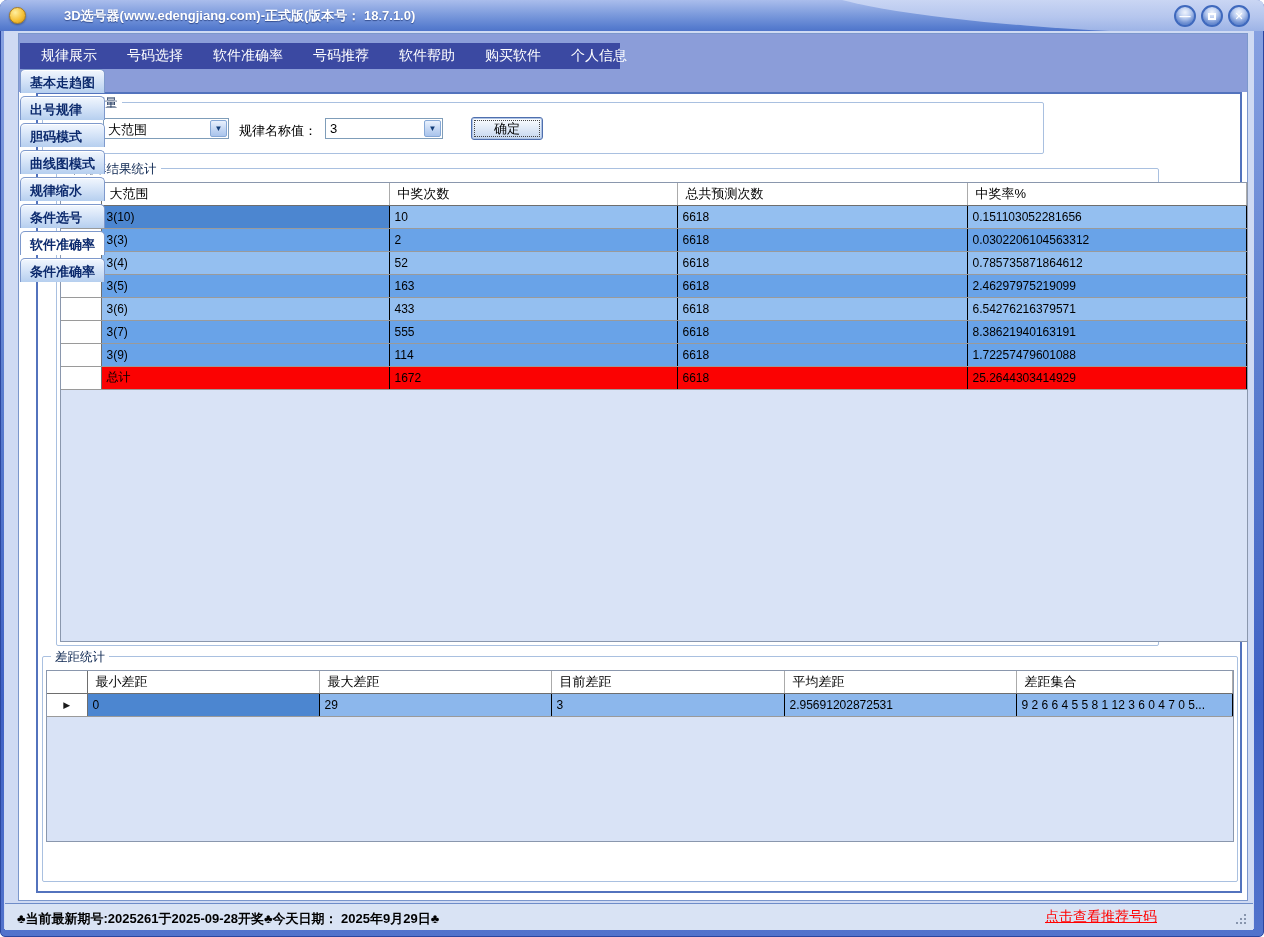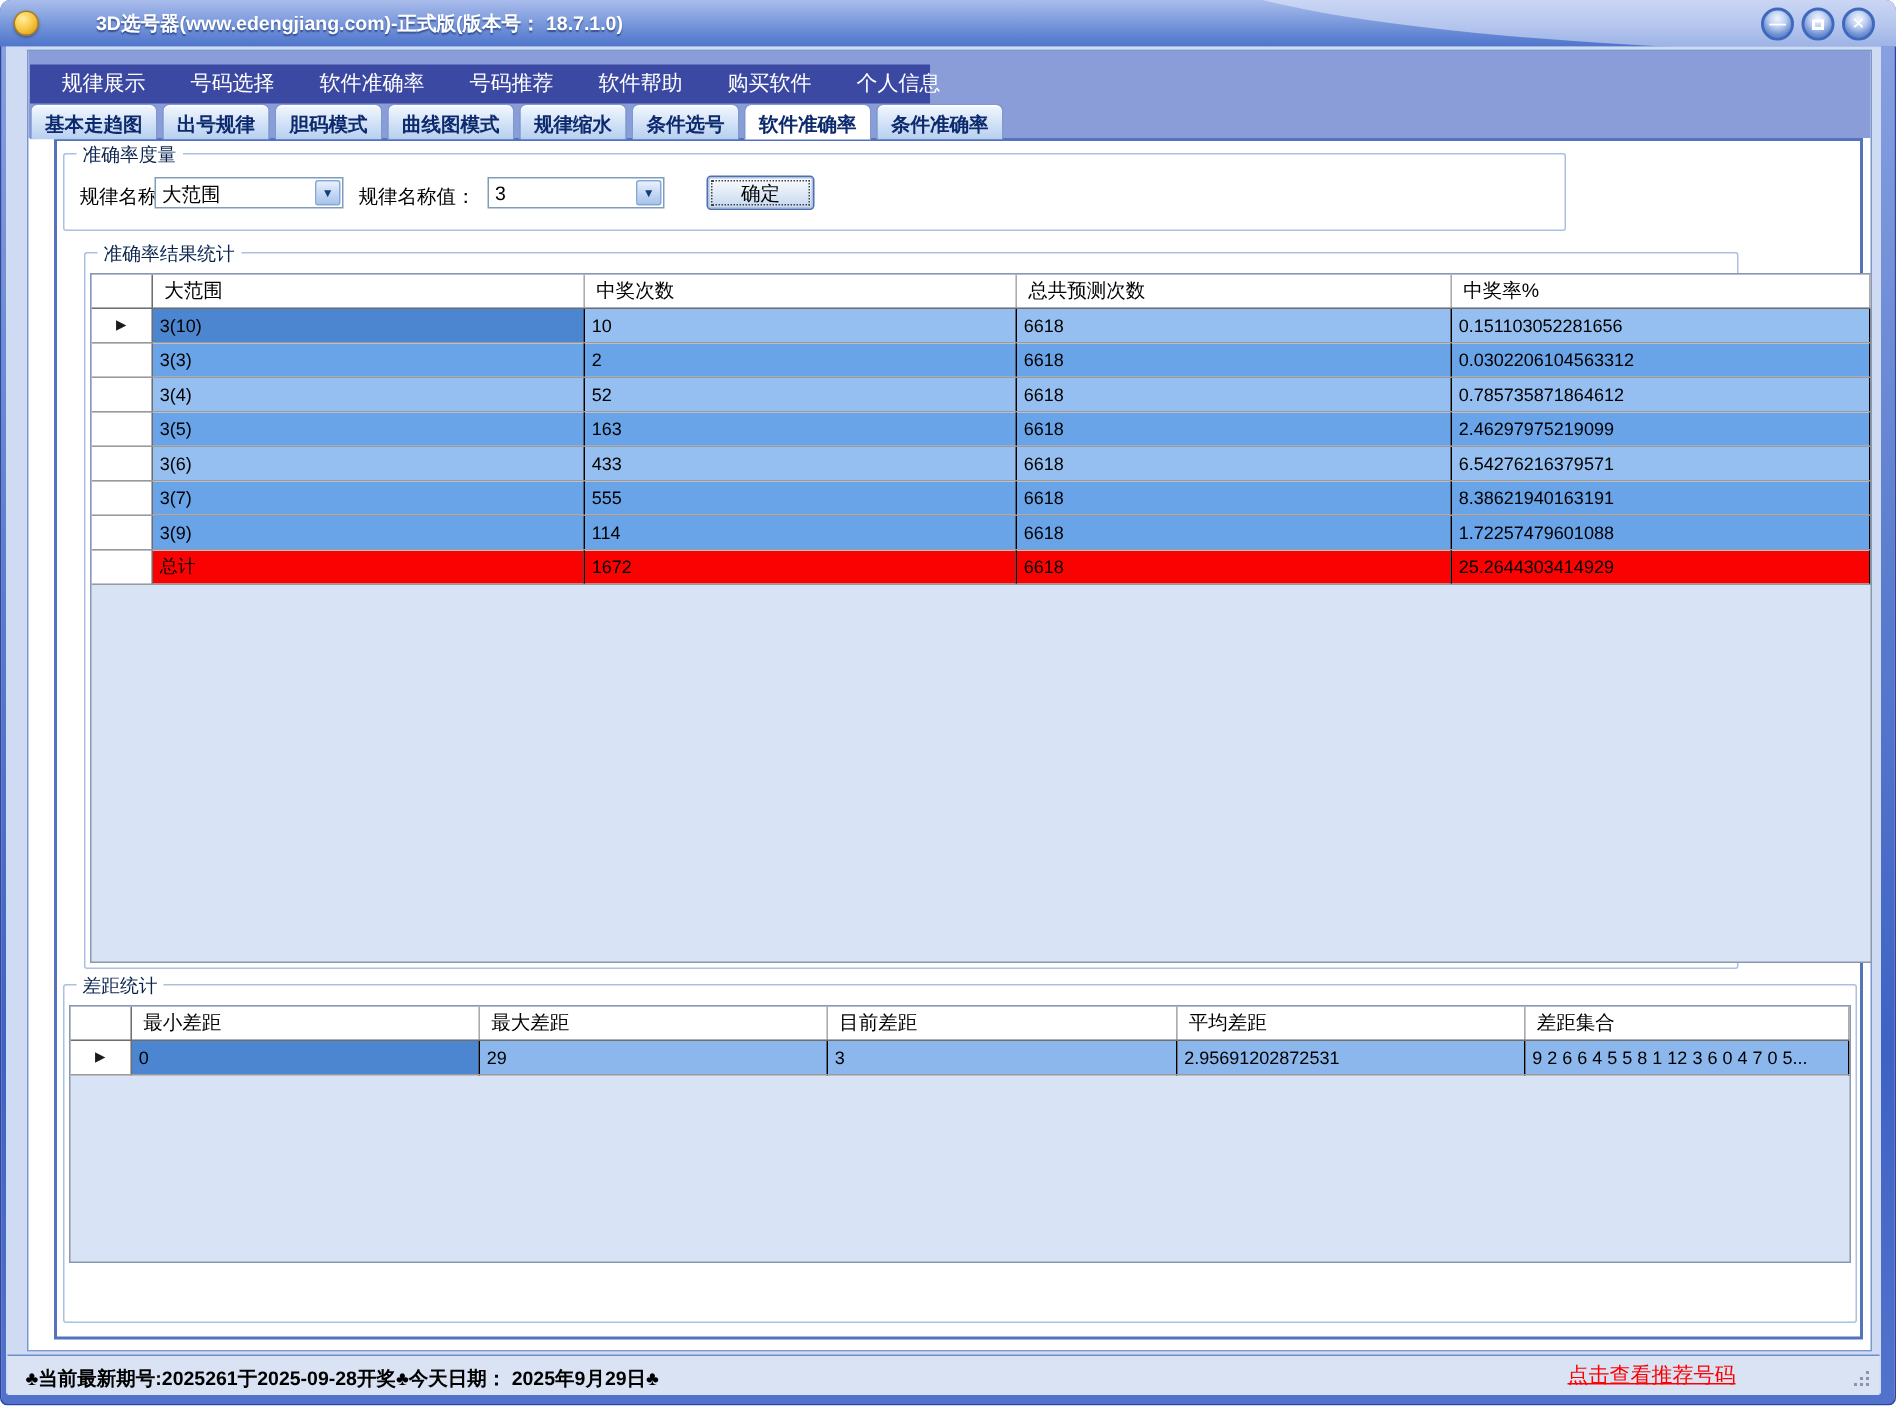--- a/index.html
+++ b/index.html
@@ -32,21 +32,21 @@
   .client { position:absolute; left:18px; top:33px; width:1230px; height:868px;
     background:#fff; border:1px solid #7c97cc; }
   .top-band { position:absolute; left:19px; top:34px; width:1228px; height:58px; background:#8b9dd9; }
 
   
   .menubar { position:absolute; left:20px; top:43px; height:26px; width:600px;
     background:var(--menubar-bg,#3b49a2); display:flex; align-items:center; padding:0 6px; }
   .menu-item { color:#fff; font-size:14px; font-weight:normal; padding:0 15px; cursor:pointer; white-space:nowrap; }
 
   
-  .tabs { position:absolute; left:20px; top:69px; display:flex; gap:3px; z-index:3; }
+  .tabs { position:absolute; left:20px; top:69px; display:flex; gap:3px; z-index:3;flex-direction:column; }
   .tab { height:24px; padding:4px 9px 0 9px; font-size:13px; font-weight:bold; color:#0c2a6d;
     background:linear-gradient(180deg,#f2f7fe 0%,#d7e5f8 45%,#b6cfef 100%);
     border:1px solid #7e99cc; border-bottom:none; border-radius:5px 5px 0 0;
     box-shadow:inset 0 1px 0 #fff; cursor:pointer; white-space:nowrap; }
   .tab.active { background:#fff; height:24px; }
 
   
   .content-panel { position:absolute; left:36px; top:92px; width:1206px; height:801px;
     background:#fff; border:2px solid #5373bd; z-index:2; }
 

